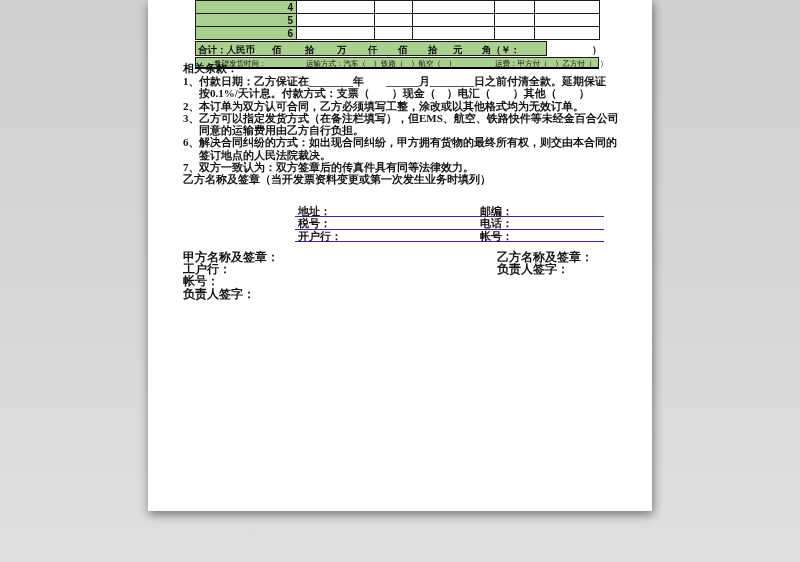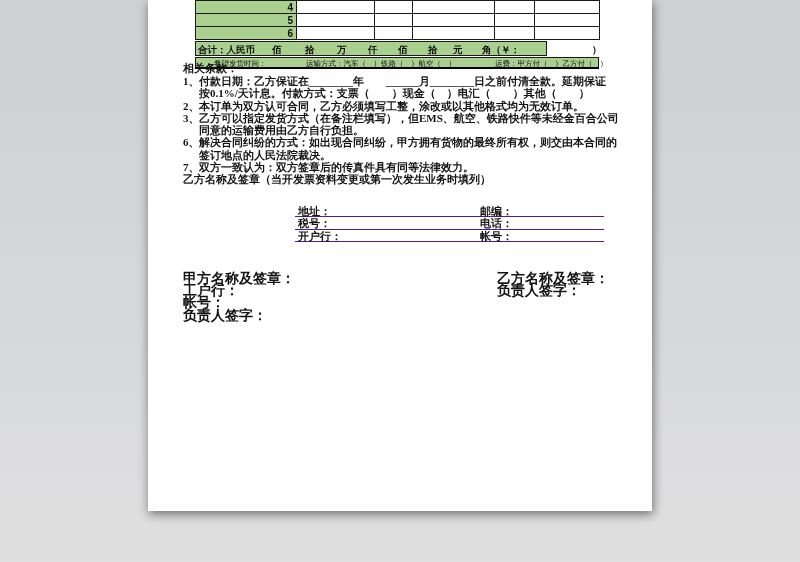--- a/index.html
+++ b/index.html
@@ -49,21 +49,21 @@
   
   .vat-form { position:absolute; left:147px; top:205px; width:309px; }
   .vat-form .vrow {
     position:relative; height:12.3px; line-height:12.3px;
     border-bottom:1px solid #4c1d95;
     font-size:11px; font-weight:bold; color:#141414;
   }
   .vat-form .vrow .l { position:absolute; left:3px; top:0; }
   .vat-form .vrow .r { position:absolute; left:185px; top:0; }
   
-  .sig { position:absolute; font-size:14px; font-weight:bold; color:#141414;margin-top:21px; }
+  .sig { position:absolute; font-size:12px; font-weight:bold; color:#141414; }
   .sig .line { height:12.2px; line-height:12.2px; white-space:nowrap; }
   .sig-a { left:35px; top:251px; }
   .sig-b { left:349px; top:251px; }
 </style>
 </head>
 <body>
 
 <div class="page">
 
   <table class="sheet">

